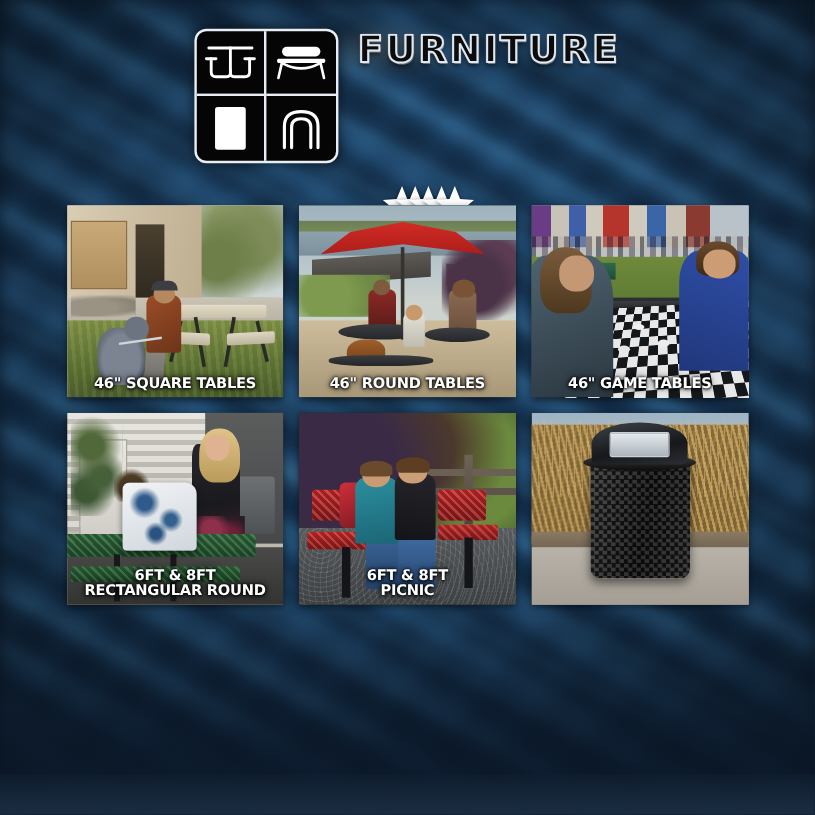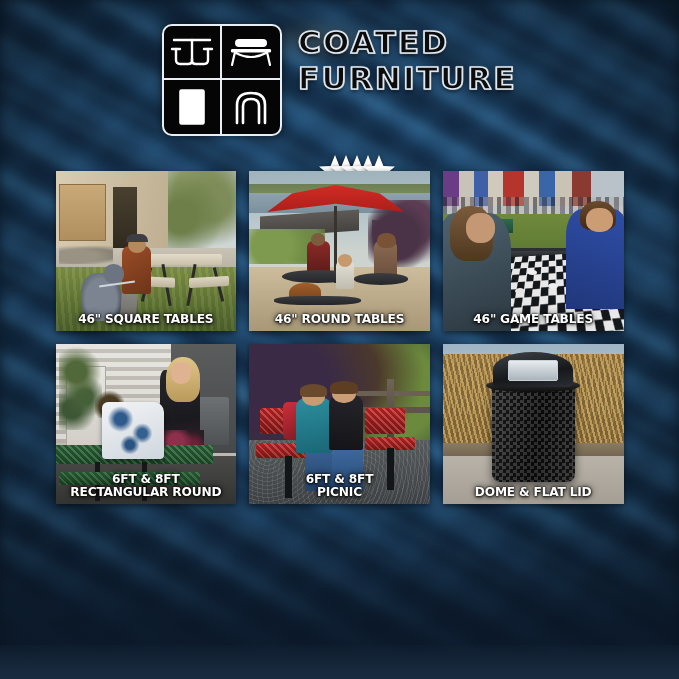--- a/index.html
+++ b/index.html
@@ -558,21 +558,20 @@
         </div>
         <div class="logo-cell br">
           <svg width="38" height="38" viewBox="0 0 38 38">
             <path d="M5 35 L5 17 Q5 5 19 5 Q33 5 33 17 L33 35" fill="none" stroke="#ffffff" stroke-width="2.6" stroke-linecap="round"></path>
             <path d="M11 35 L11 18 Q11 11 19 11 Q27 11 27 18 L27 35" fill="none" stroke="#ffffff" stroke-width="2.6" stroke-linecap="round"></path>
           </svg>
         </div>
       </div>
 
       <div class="wordmark">
-        <div class="wm-line">COATED</div>
         <div class="wm-line">FURNITURE</div>
       </div>
 
     </div>
 
     <div class="stars">
       <span class="star">
           <svg width="34" height="33" viewBox="0 0 34 33">
             <polygon points="17,1 21.4,11.9 33,12.6 24.1,20.1 27,31.4 17,25.1 7,31.4 9.9,20.1 1,12.6 12.6,11.9" fill="#ffffff"></polygon>
           </svg>
@@ -747,21 +746,20 @@
             <div class="s6-grass"></div>
             <div class="s6-grass2"></div>
           <div class="s6-dirt"></div>
             <div class="s6-walk"></div>
           <div class="s6-body"></div>
             <div class="s6-rim"></div>
           <div class="s6-dome"></div>
             <div class="s6-open"></div>
         </div>
         <div class="caption">
-          <span>DOME &amp; FLAT LID</span>
         </div>
       </div>
 
     </div>
 
   </div>
 
   <div class="bottom-band"></div>
 
 </div>

